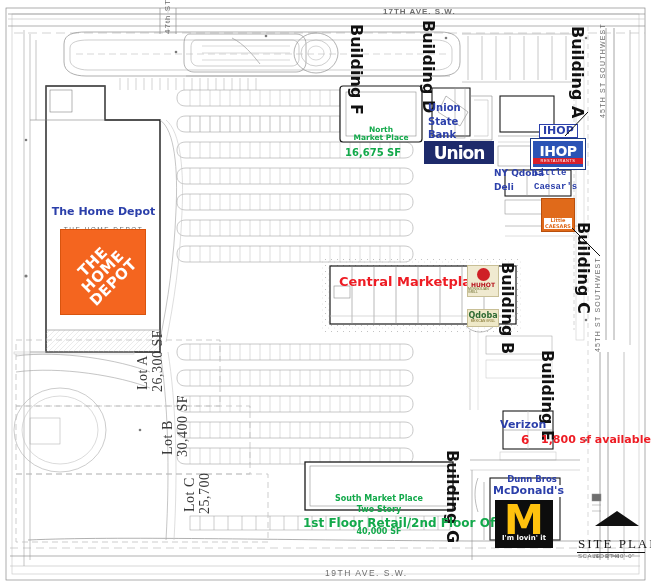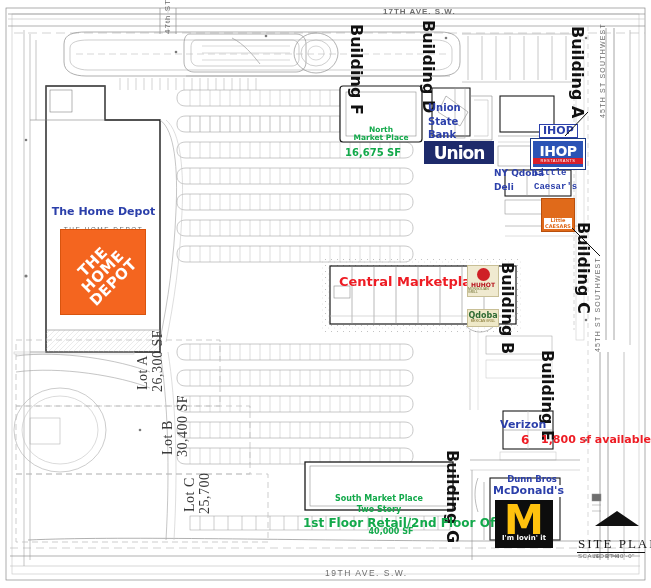--- a/index.html
+++ b/index.html
@@ -502,21 +502,21 @@
 
   <div class="lbl blue" style="left:500px;top:419px;font-size:11px;">Verizon</div>
   <div class="lbl red" style="left:521px;top:434px;font-size:12px;">6</div>
   <div class="lbl red" style="left:541px;top:434px;font-size:11px;">1,800 sf available</div>
   <div class="lbl blue ctr" style="left:494px;top:448px;width:76px;font-size:8.5px;line-height:1.35;">Dunn Bros
 Coffee</div>
 
   <div class="lbl green ctr" style="left:306px;top:469px;width:146px;font-size:8px;">South Market Place</div>
   <div class="lbl green ctr" style="left:306px;top:480px;width:146px;font-size:8px;">Two Story</div>
   <div class="lbl green ctr" style="left:303px;top:491px;width:152px;font-size:12px;">1st Floor Retail/2nd Floor Office</div>
-  <div class="lbl green ctr" style="left:318px;top:502px;width:146px;font-size:8px;">40,000 SF</div>
+  <div class="lbl green ctr" style="left:306px;top:502px;width:146px;font-size:8px;">40,000 SF</div>
 
   <div class="lbl blue" style="left:493px;top:485px;font-size:11px;background:#fff;">McDonald's</div>
   <div class="logo mcd-logo" style="left:495px;top:500px;width:58px;height:48px;">
     <div class="arch">M</div>
     <div class="tag">I'm lovin' it</div>
   </div>
 
   <div class="northarrow" style="left:595px;top:511px;"></div>
   <div class="lbl gray ctr" style="left:586px;top:527px;width:42px;font-size:6px;letter-spacing:1px;">NORTH</div>
 

